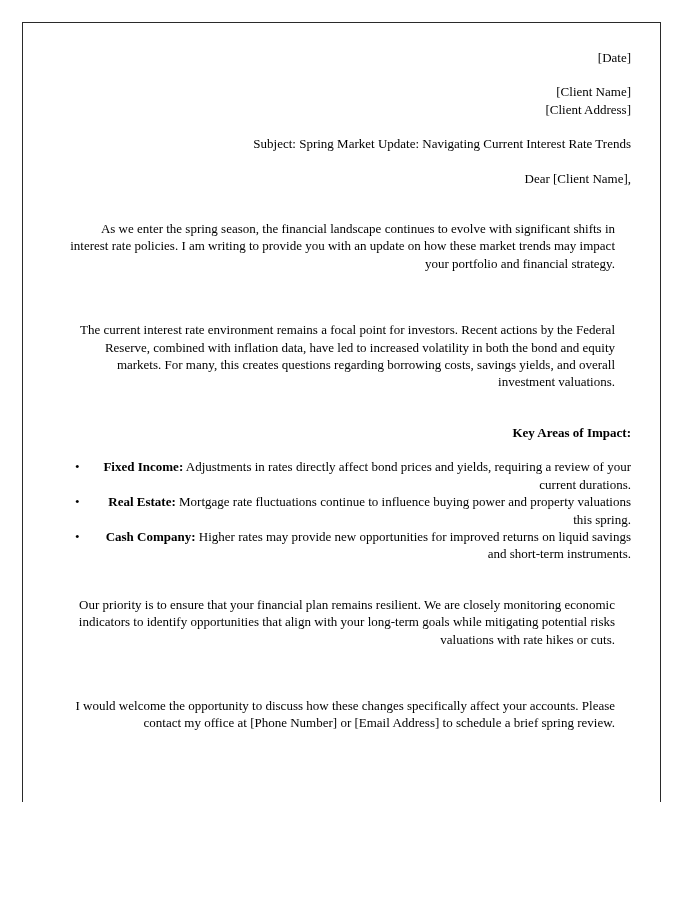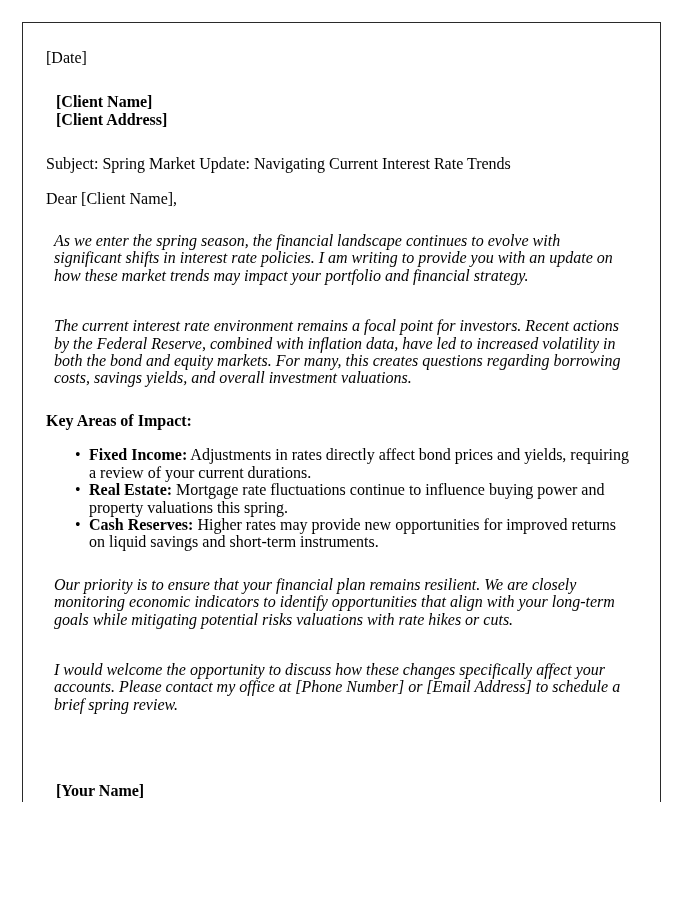--- a/index.html
+++ b/index.html
@@ -29,42 +29,40 @@
     border-bottom: none;
     background: #ffffff;
     overflow: hidden;
   }
 
   .page-body {
     position: absolute;
     left: 23px;
     top: 26px;
     width: 585px;
-    font-size: 16px;
+    font-size: 13px;
     line-height: 17.4px;
-    text-align: left;
+    text-align: right;
   }
 
   .line {
     white-space: pre;
   }
 
   .block {
-    margin: 10px;
-    font-weight: bold;
+    margin: 0;
   }
 
   
   .gap-sm { height: 17px; }
   .gap-md { height: 17px; }
 
   p.para {
-    margin: 8px;
+    margin: 16px;
     padding: 0;
-    font-style: italic;
   }
 
   .heading-bold {
     font-weight: bold;
   }
 
   ul.bullets {
     margin: 0;
     padding: 0;
     list-style: none;
@@ -125,21 +123,21 @@
       <li>
         <span class="bullet-dot">•</span>
         <span class="lead">Fixed Income:</span><span> Adjustments in rates directly affect bond prices and yields, requiring a review of your current durations.</span>
       </li>
       <li>
         <span class="bullet-dot">•</span>
         <span class="lead">Real Estate:</span><span> Mortgage rate fluctuations continue to influence buying power and property valuations this spring.</span>
       </li>
       <li>
         <span class="bullet-dot">•</span>
-        <span class="lead">Cash Reserves:</span><span> Higher rates may provide new opportunities for improved returns on liquid savings and short-term instruments.</span>
+        <span class="lead">Cash Company:</span><span> Higher rates may provide new opportunities for improved returns on liquid savings and short-term instruments.</span>
       </li>
     </ul>
 
     <div class="gap-md"></div>
 
     <p class="para">Our priority is to ensure that your financial plan remains resilient. We are closely monitoring economic indicators to identify opportunities that align with your long-term goals while mitigating potential risks valuations with rate hikes or cuts.</p>
 
     <div class="gap-md"></div>
 
     <p class="para">I would welcome the opportunity to discuss how these changes specifically affect your accounts. Please contact my office at [Phone Number] or [Email Address] to schedule a brief spring review.</p>

